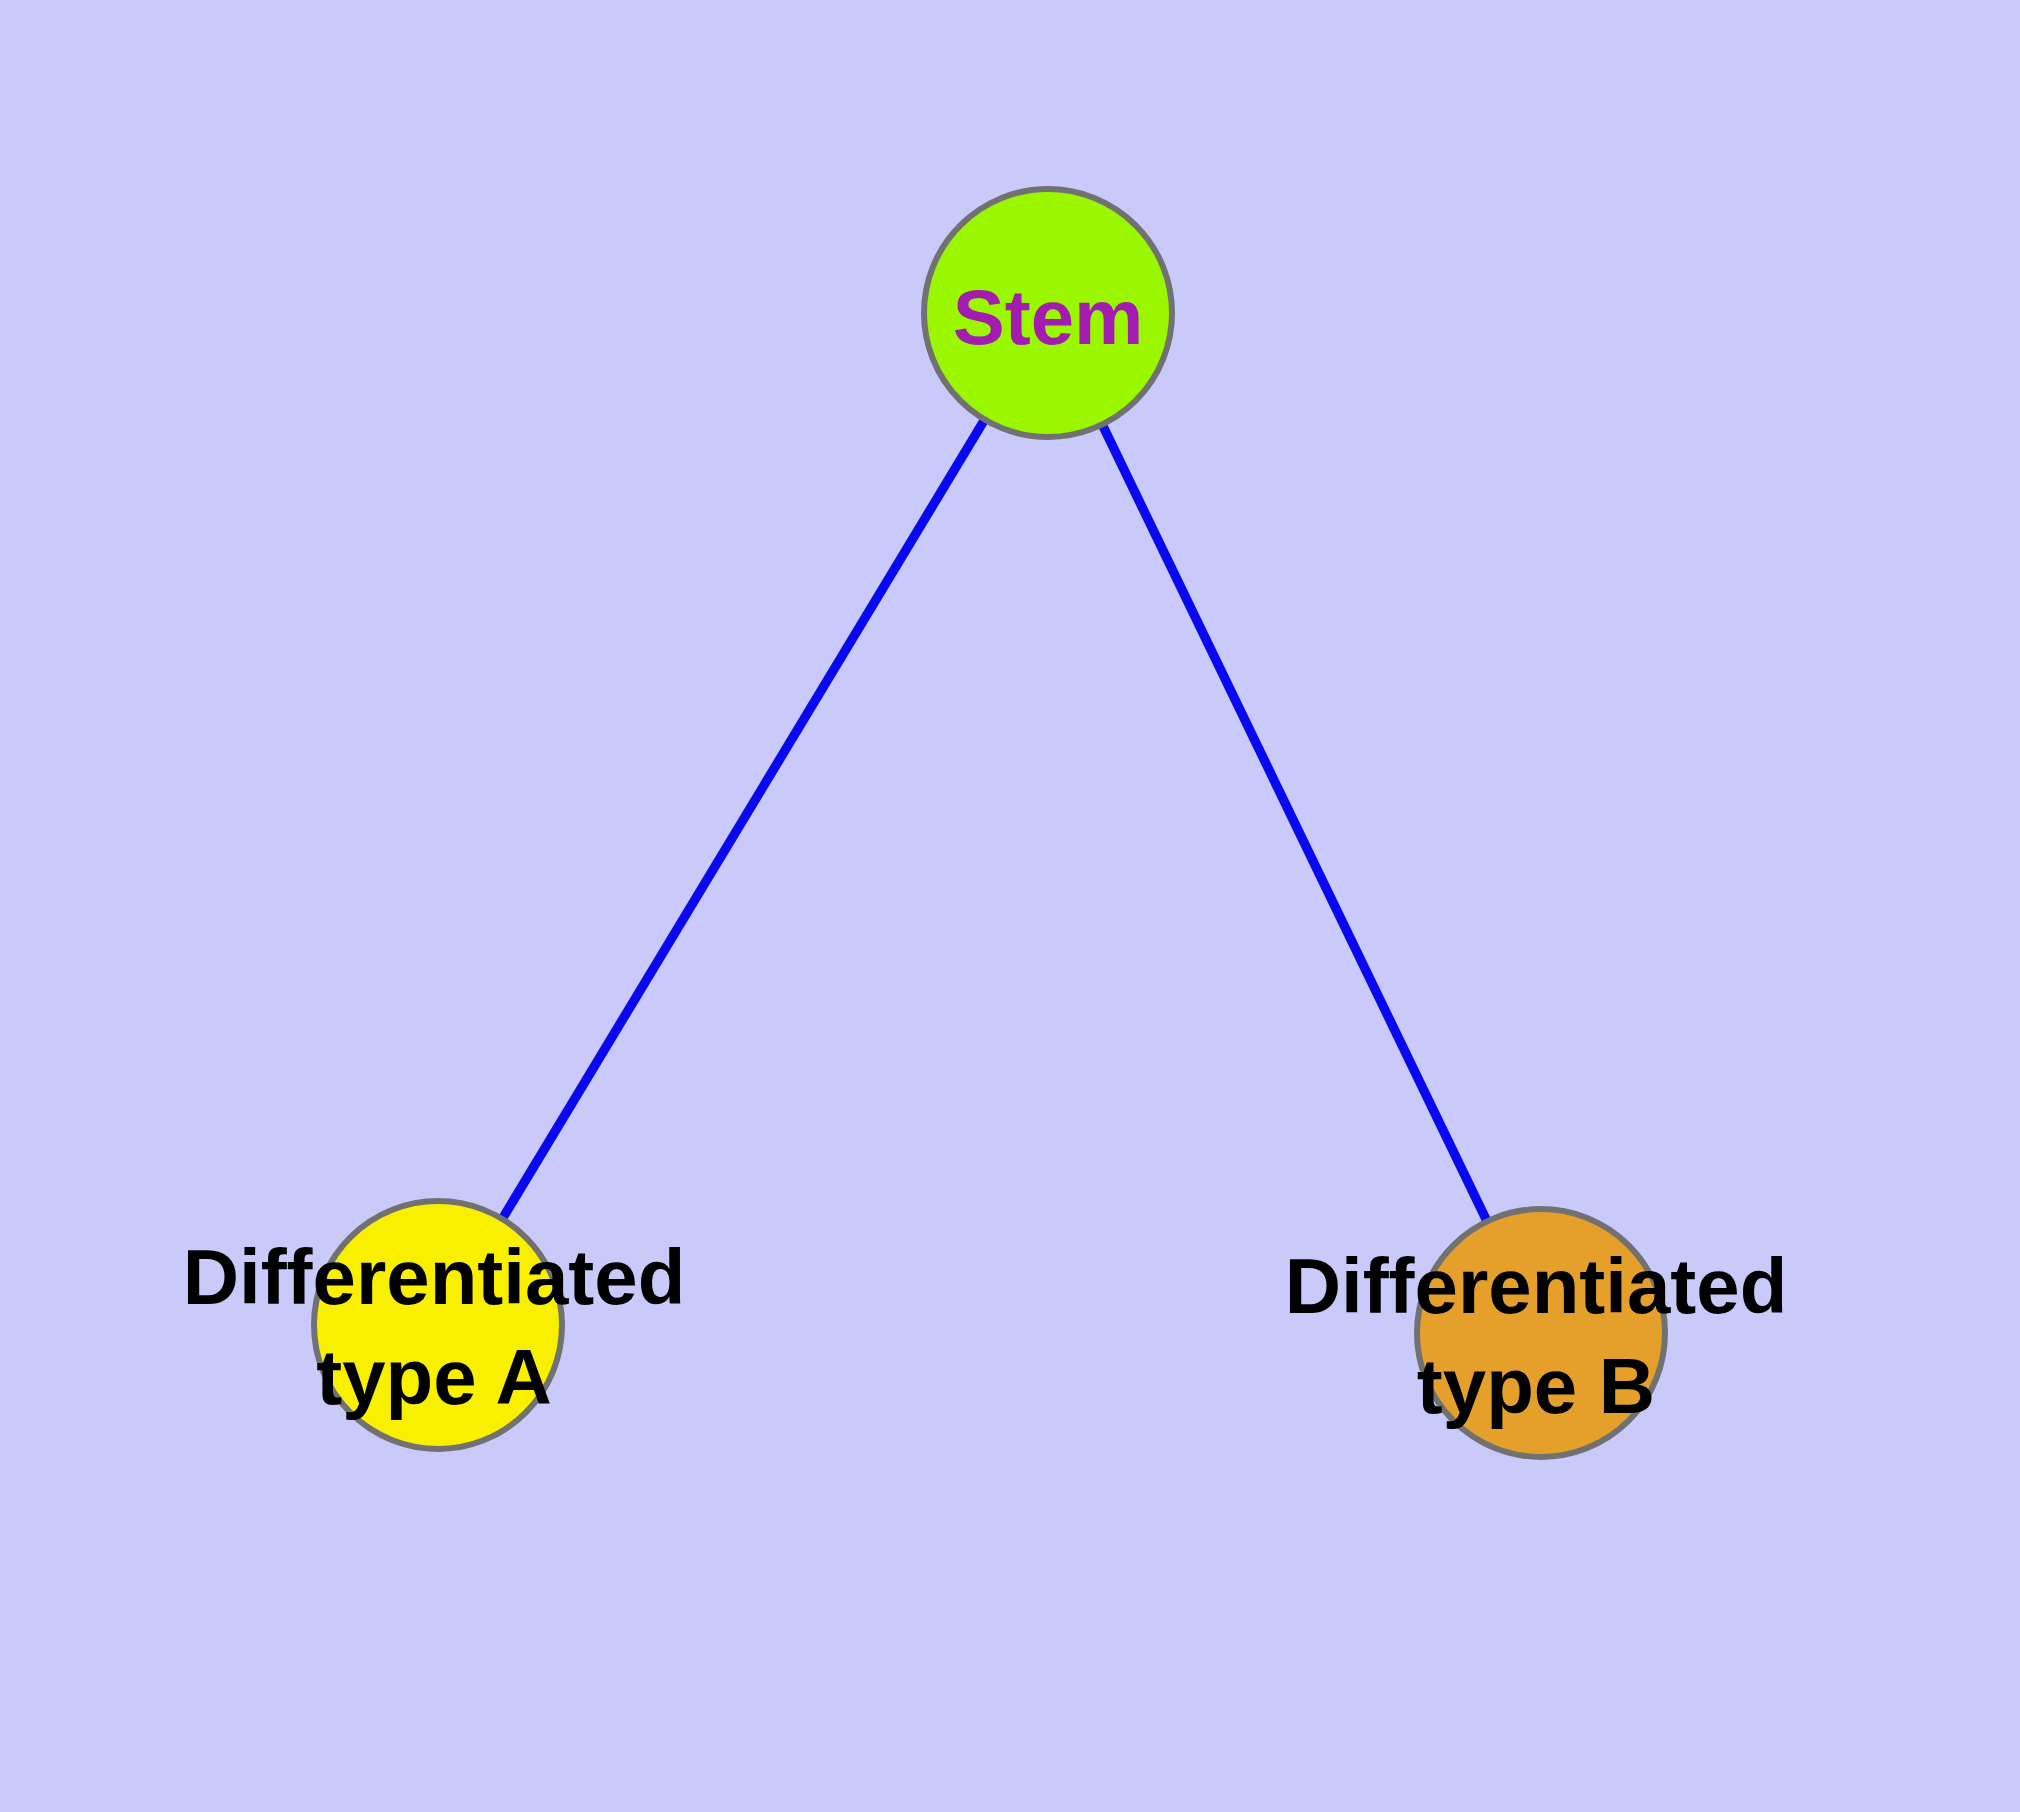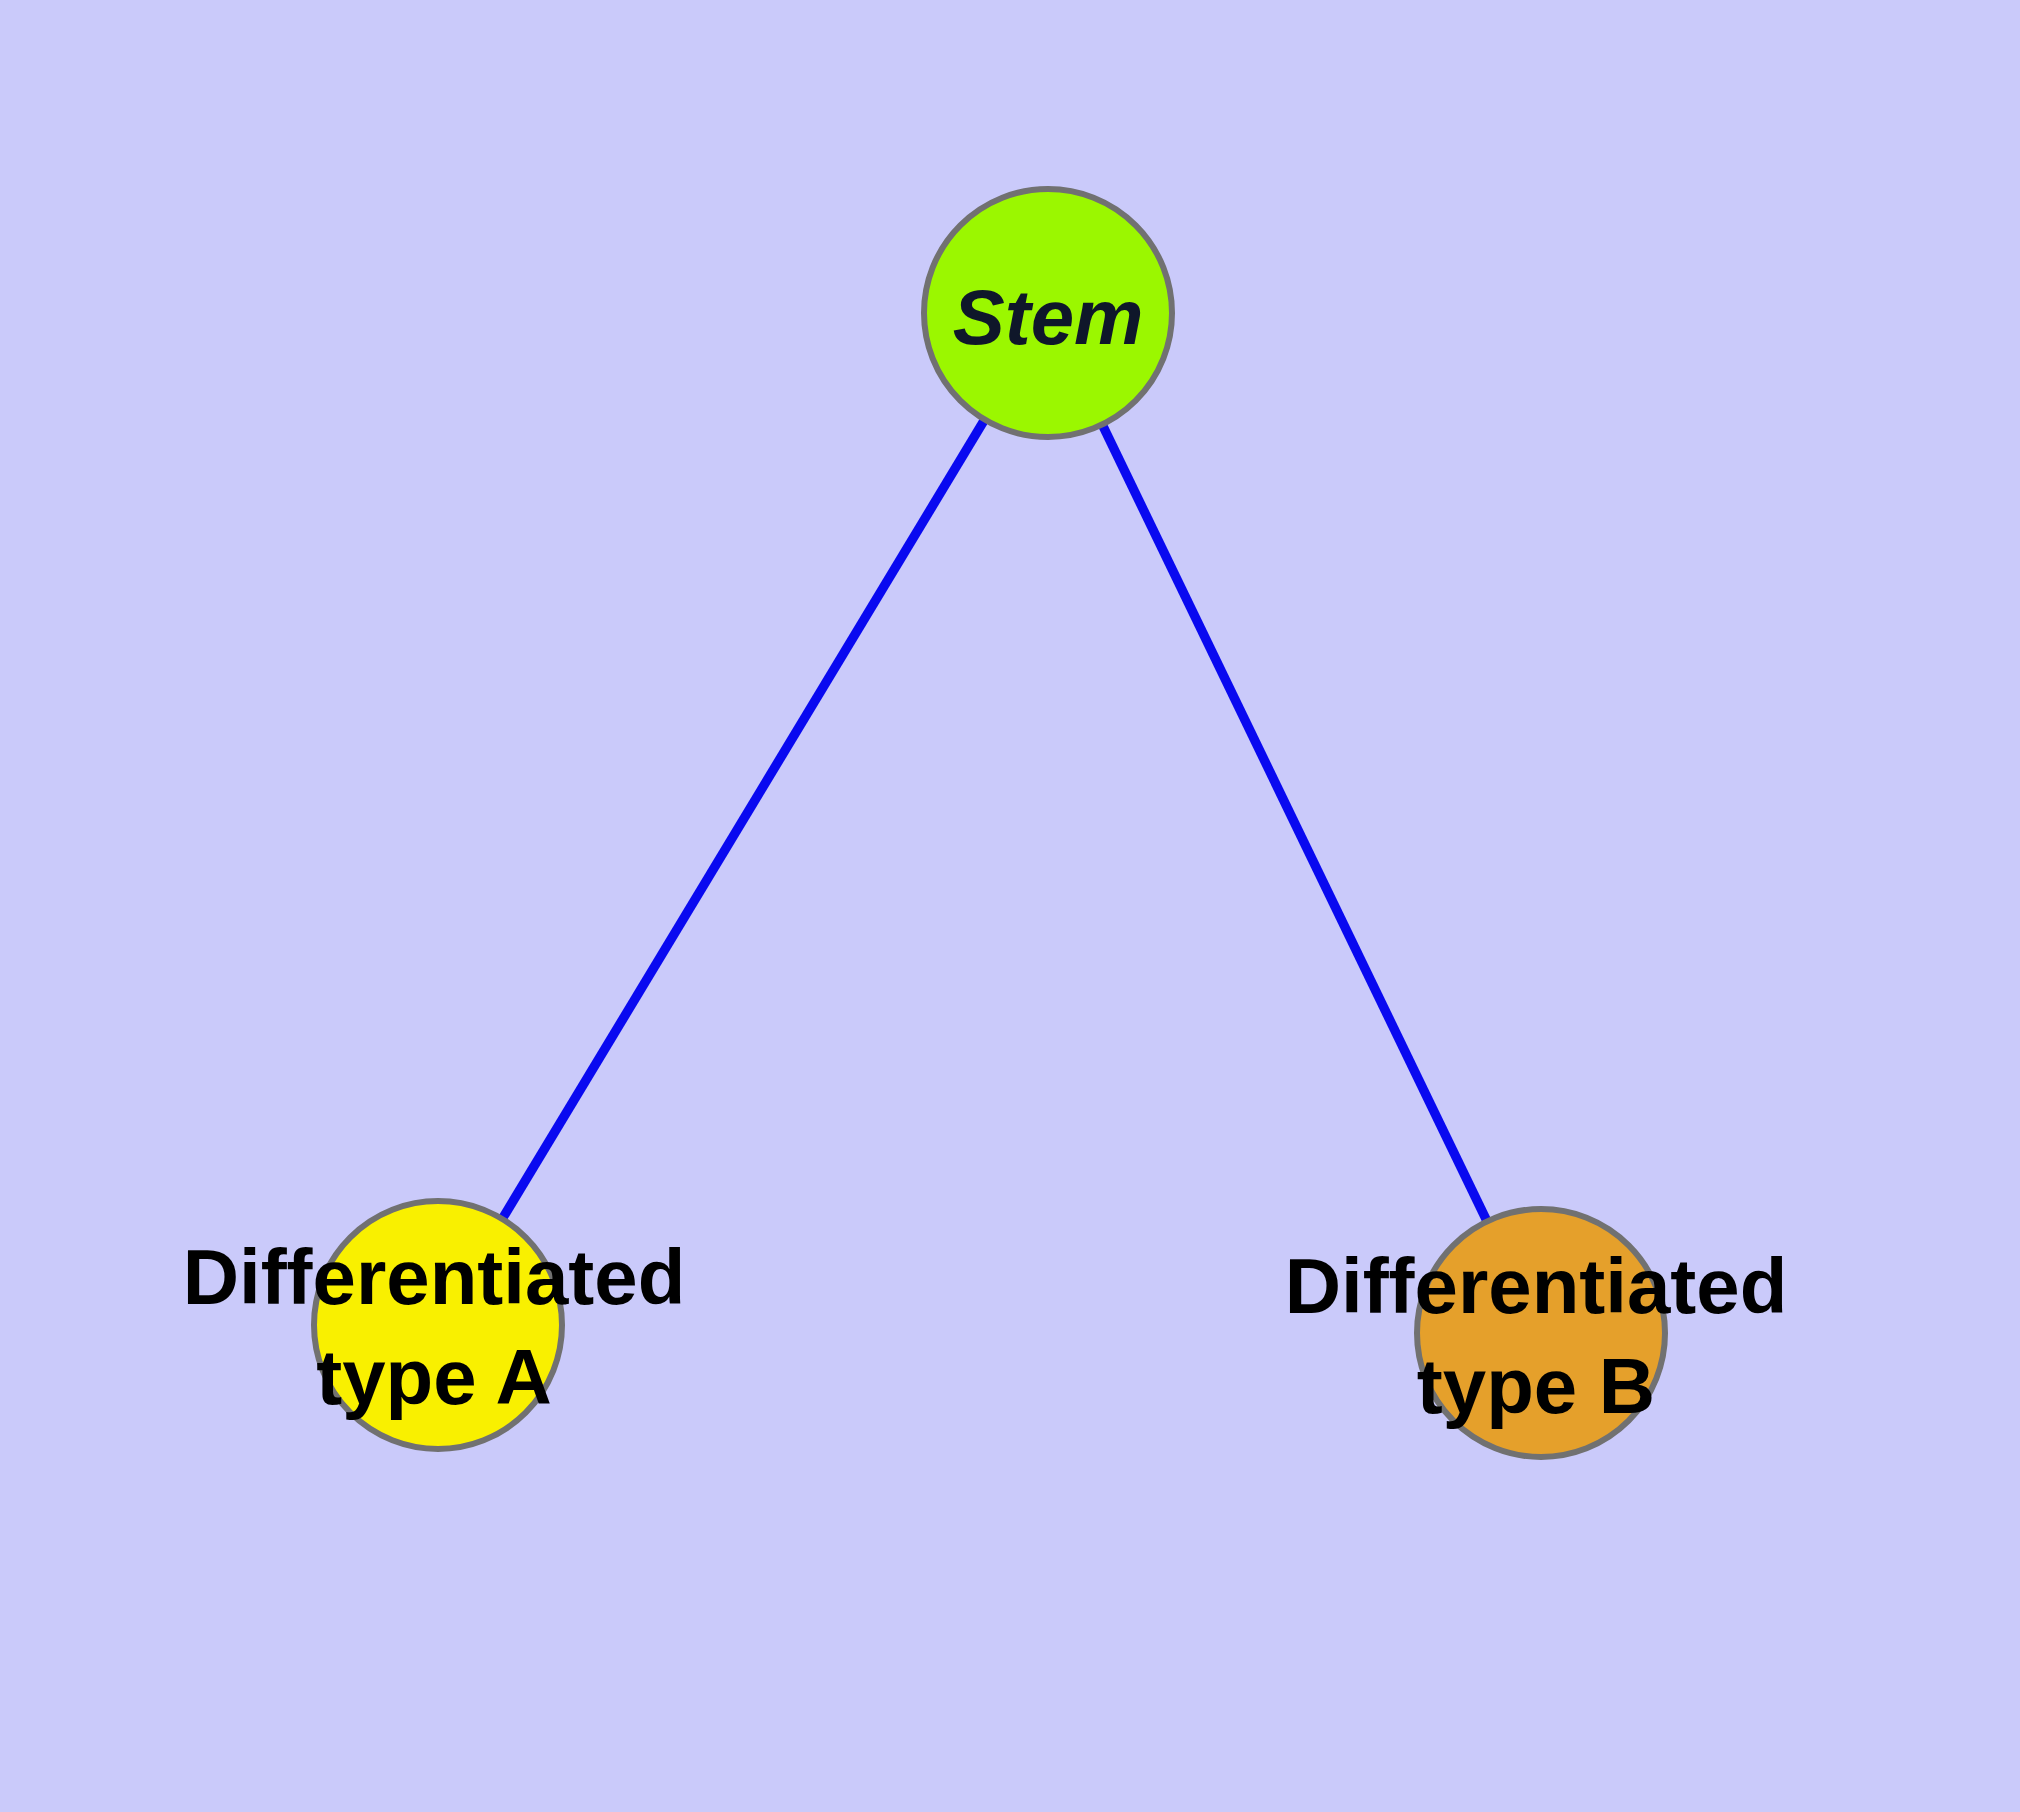--- a/index.html
+++ b/index.html
@@ -59,21 +59,21 @@
     <line class="edge" x1="1237" y1="370" x2="517" y2="1563" style="stroke: rgb(9, 9, 240);"></line>
     <line class="edge" x1="1237" y1="370" x2="1818" y2="1573" style="stroke: rgb(9, 9, 240);"></line>
   </svg>
 
   <div class="node node-stem" style="background-color: rgb(155, 247, 0); border-color: rgb(113, 113, 113);"></div>
 
   <div class="node node-type-a" style="background-color: rgb(249, 240, 0); border-color: rgb(113, 113, 113);"></div>
 
   <div class="node node-type-b" style="background-color: rgb(229, 160, 43); border-color: rgb(113, 113, 113);"></div>
 
-  <div class="node-label label-stem" style="color: #0f172a; font-style: italic;">Stem</div>
+  <div class="node-label label-stem" style="color: #a21caf;">Stem</div>
 
   <div class="node-label label-type-a" style="color: rgb(0, 0, 0);">Differentiated
 type A</div>
 
   <div class="node-label label-type-b" style="color: rgb(0, 0, 0);">Differentiated
 type B</div>
 
 </div>
 
 

